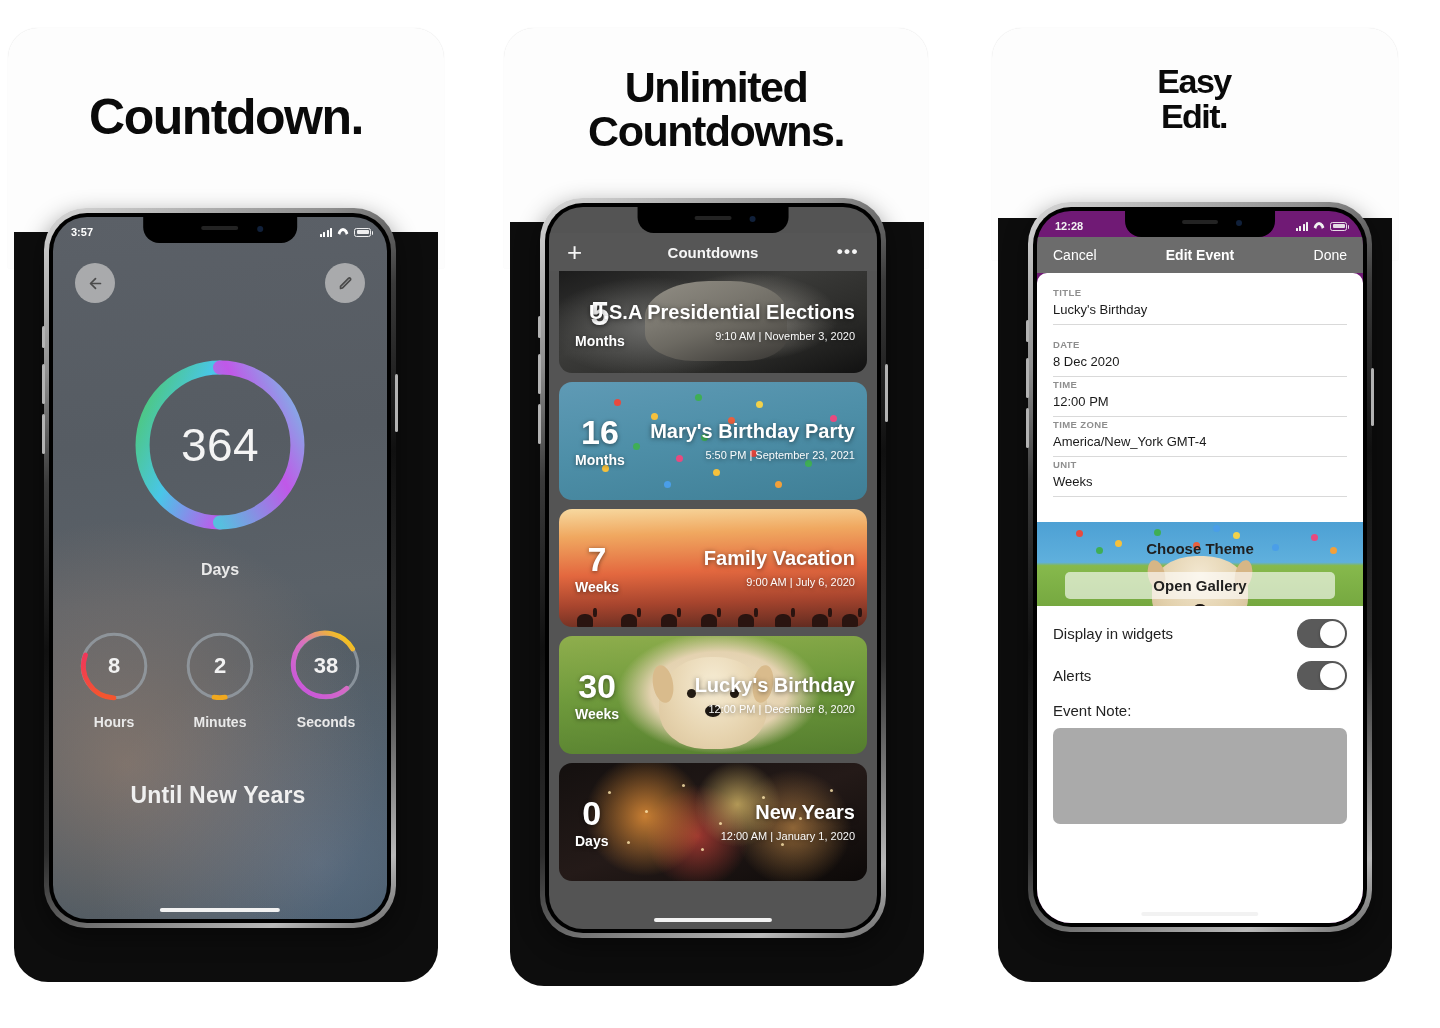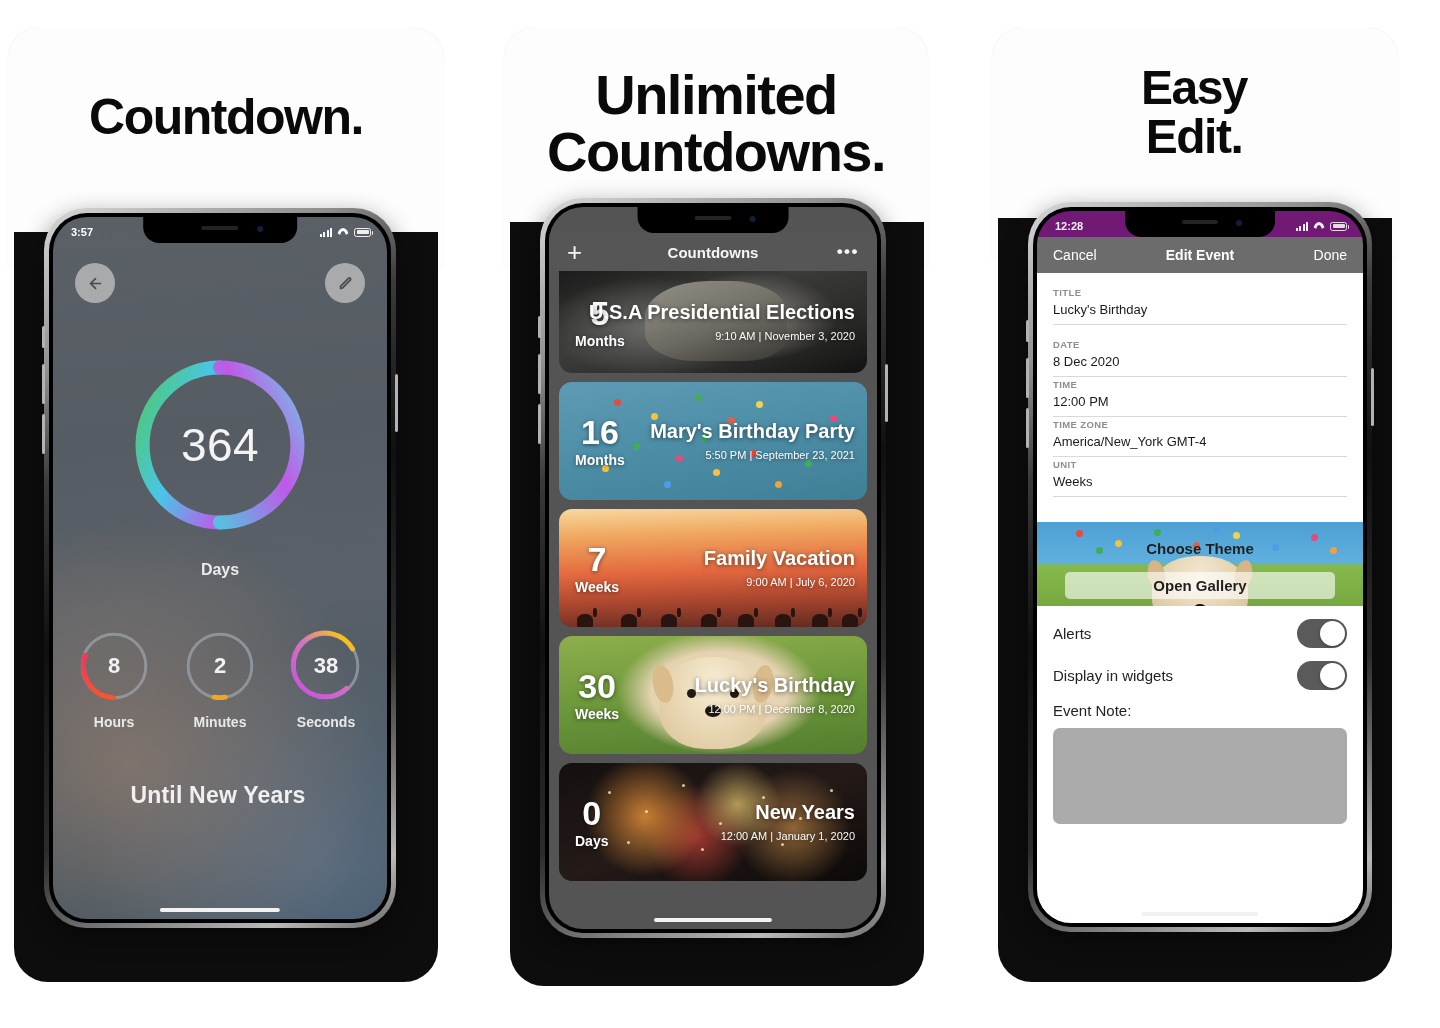--- a/index.html
+++ b/index.html
@@ -40,22 +40,22 @@
 
   .headline {
     position: absolute; left: 0; right: 0;
     text-align: center;
     font-weight: 800;
     letter-spacing: -1.5px;
     color: #0a0a0a;
     line-height: 1.02;
   }
   .p1 .headline { top: 92px;  font-size: 50px; padding-right: 26px; }
-  .p2 .headline { top: 66px;  font-size: 56px; padding-right: 8px; }
-  .p3 .headline { top: 64px;  font-size: 48px; padding-right: 14px; }
+  .p2 .headline { top: 66px;  font-size: 43px; padding-right: 8px; }
+  .p3 .headline { top: 64px;  font-size: 34px; padding-right: 14px; }
 
   
   .phone {
     position: absolute;
     border-radius: 42px;
     background: linear-gradient(150deg,#d8d8d8,#8e8e8e 18%,#3a3a3a 30%,#101010 48%,#2c2c2c 70%,#b9b9b9 92%,#6a6a6a);
     padding: 5px;
     box-shadow: 0 8px 24px rgba(0,0,0,.45);
   }
   .phone-inner {
@@ -271,21 +271,21 @@
   .p3 .phone { left: 66px; top: 202px; width: 344px; height: 730px; }
   .edit-screen { width:100%; height:100%; background:#701a75; position:relative; }
   .edit-screen .statusbar { color:#f2f2f2; }
   .edit-nav {
     position:absolute; top:26px; left:0; right:0; height:36px; background:#6c6c6c;
     display:flex; align-items:center; justify-content:space-between; padding:0 16px;
     color:#fff; font-size:14px; z-index:20;
   }
   .edit-nav .title { position:absolute; left:0; right:0; text-align:center; font-weight:700; font-size:14px; }
   .edit-nav .act { z-index:2; font-weight:400; }
-  .form { position:absolute; top:62px; left:0; right:0; bottom:0; background:#fff; padding: 14px 16px 0; }
+  .form { position:absolute; top:62px; left:0; right:0; bottom:0; background:#fff; padding: 14px 16px 0; border-radius: 10px; }
   .field { margin-bottom: 2px; }
   .field .lbl { font-size: 9.5px; color:#8e8e8e; letter-spacing:.4px; font-weight:600; }
   .field .val { font-size: 13px; color:#1a1a1a; padding: 4px 0 7px; }
   .field .rule { height:1px; background:#d9d9d9; }
   .field.gap { margin-top: 14px; }
 
   .theme-band {
     position:relative; margin: 25px -16px 0; height: 84px; overflow:hidden;
     background: linear-gradient(180deg,#4da0d4 0%,#5fb0dd 48%,#86b94c 52%,#76a840 100%);
   }
@@ -687,28 +687,28 @@
                   <i style="left:54%;top:4%;background:#4a9ee8"></i>
               </span>
               <span class="puppy-mini">
                 <span class="mini-nose"></span>
               </span>
               <div class="btn-overlay theme">Choose Theme</div>
               <div class="btn-overlay gallery">Open Gallery</div>
             </div>
 
             <div class="toggle-row">
-              <span class="t-label">Alerts</span>
+              <span class="t-label">Display in widgets</span>
               <span class="switch">
                 <span class="knob"></span>
               </span>
             </div>
 
             <div class="toggle-row">
-              <span class="t-label">Display in widgets</span>
+              <span class="t-label">Alerts</span>
               <span class="switch">
                 <span class="knob"></span>
               </span>
             </div>
 
             <div class="note-label">Event Note:</div>
             <div class="note-box"></div>
 
           </div>
           <div class="home-indicator"></div>

